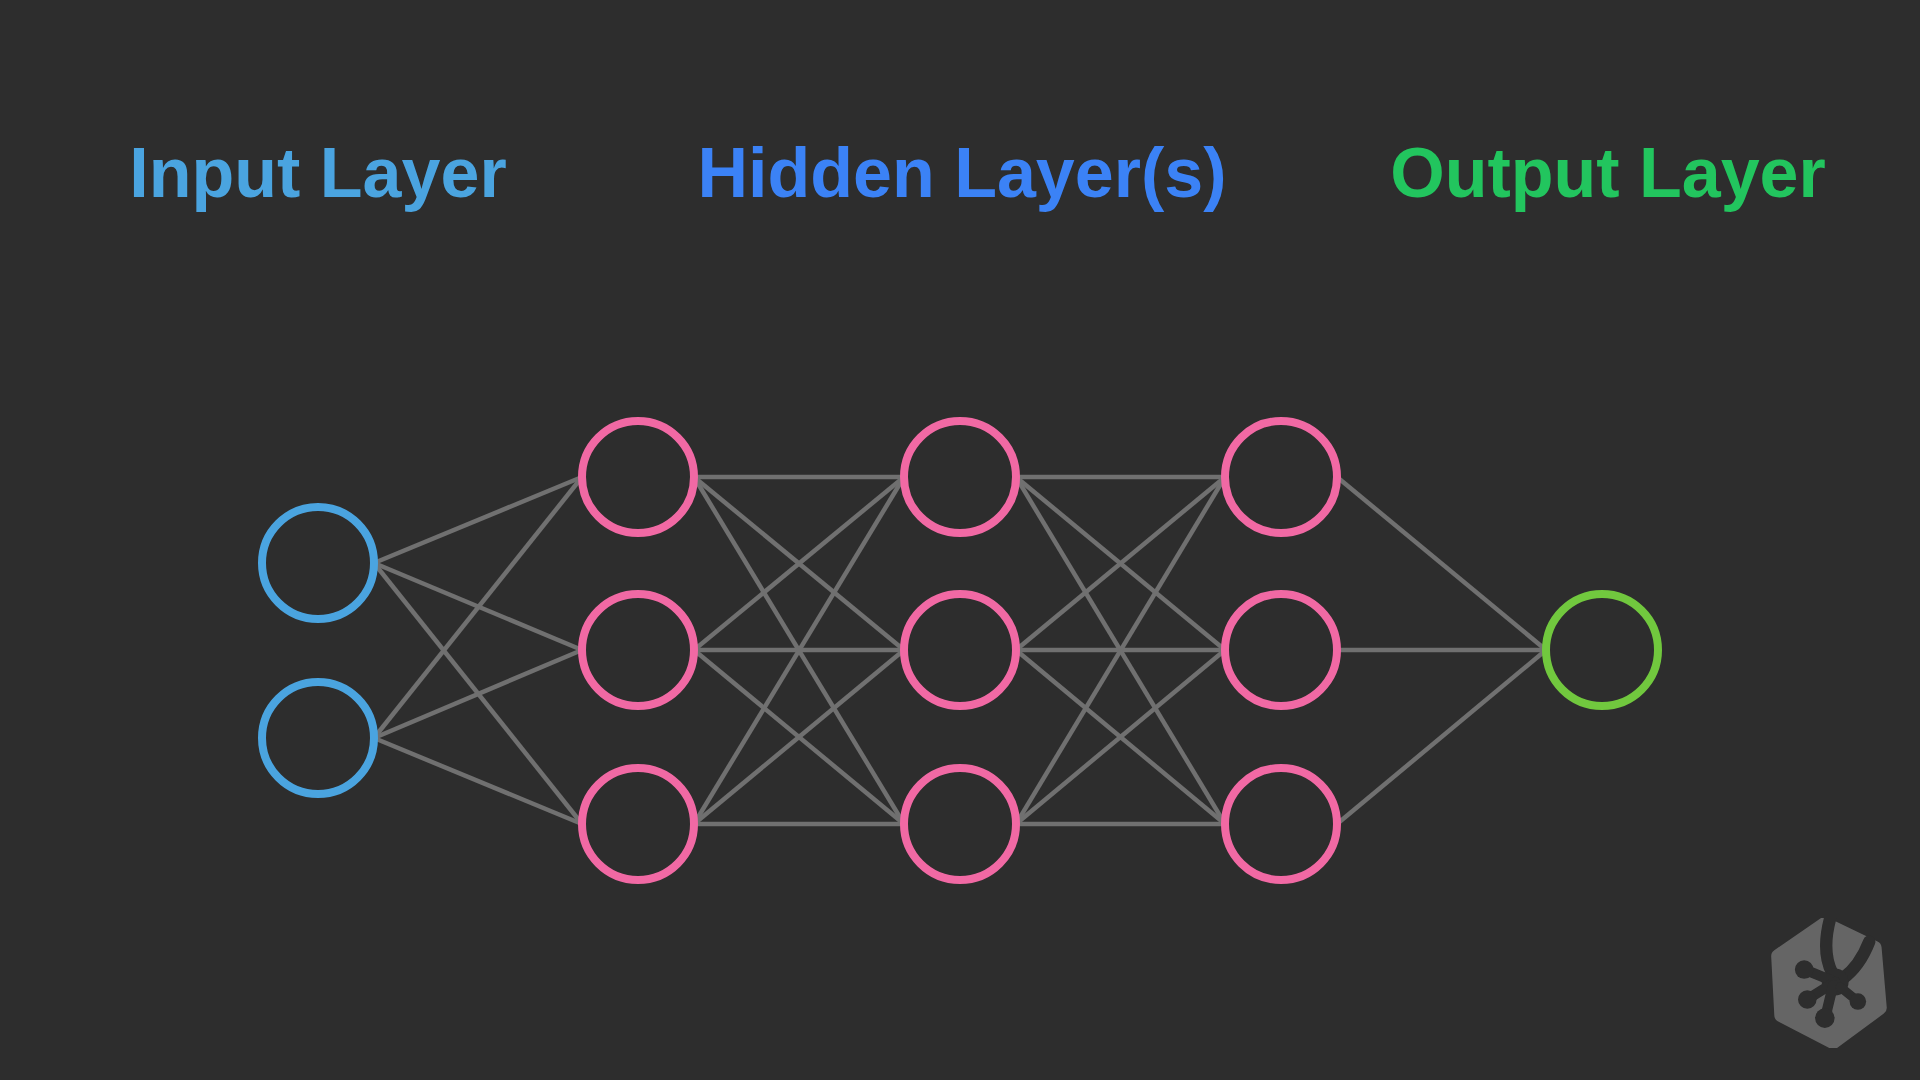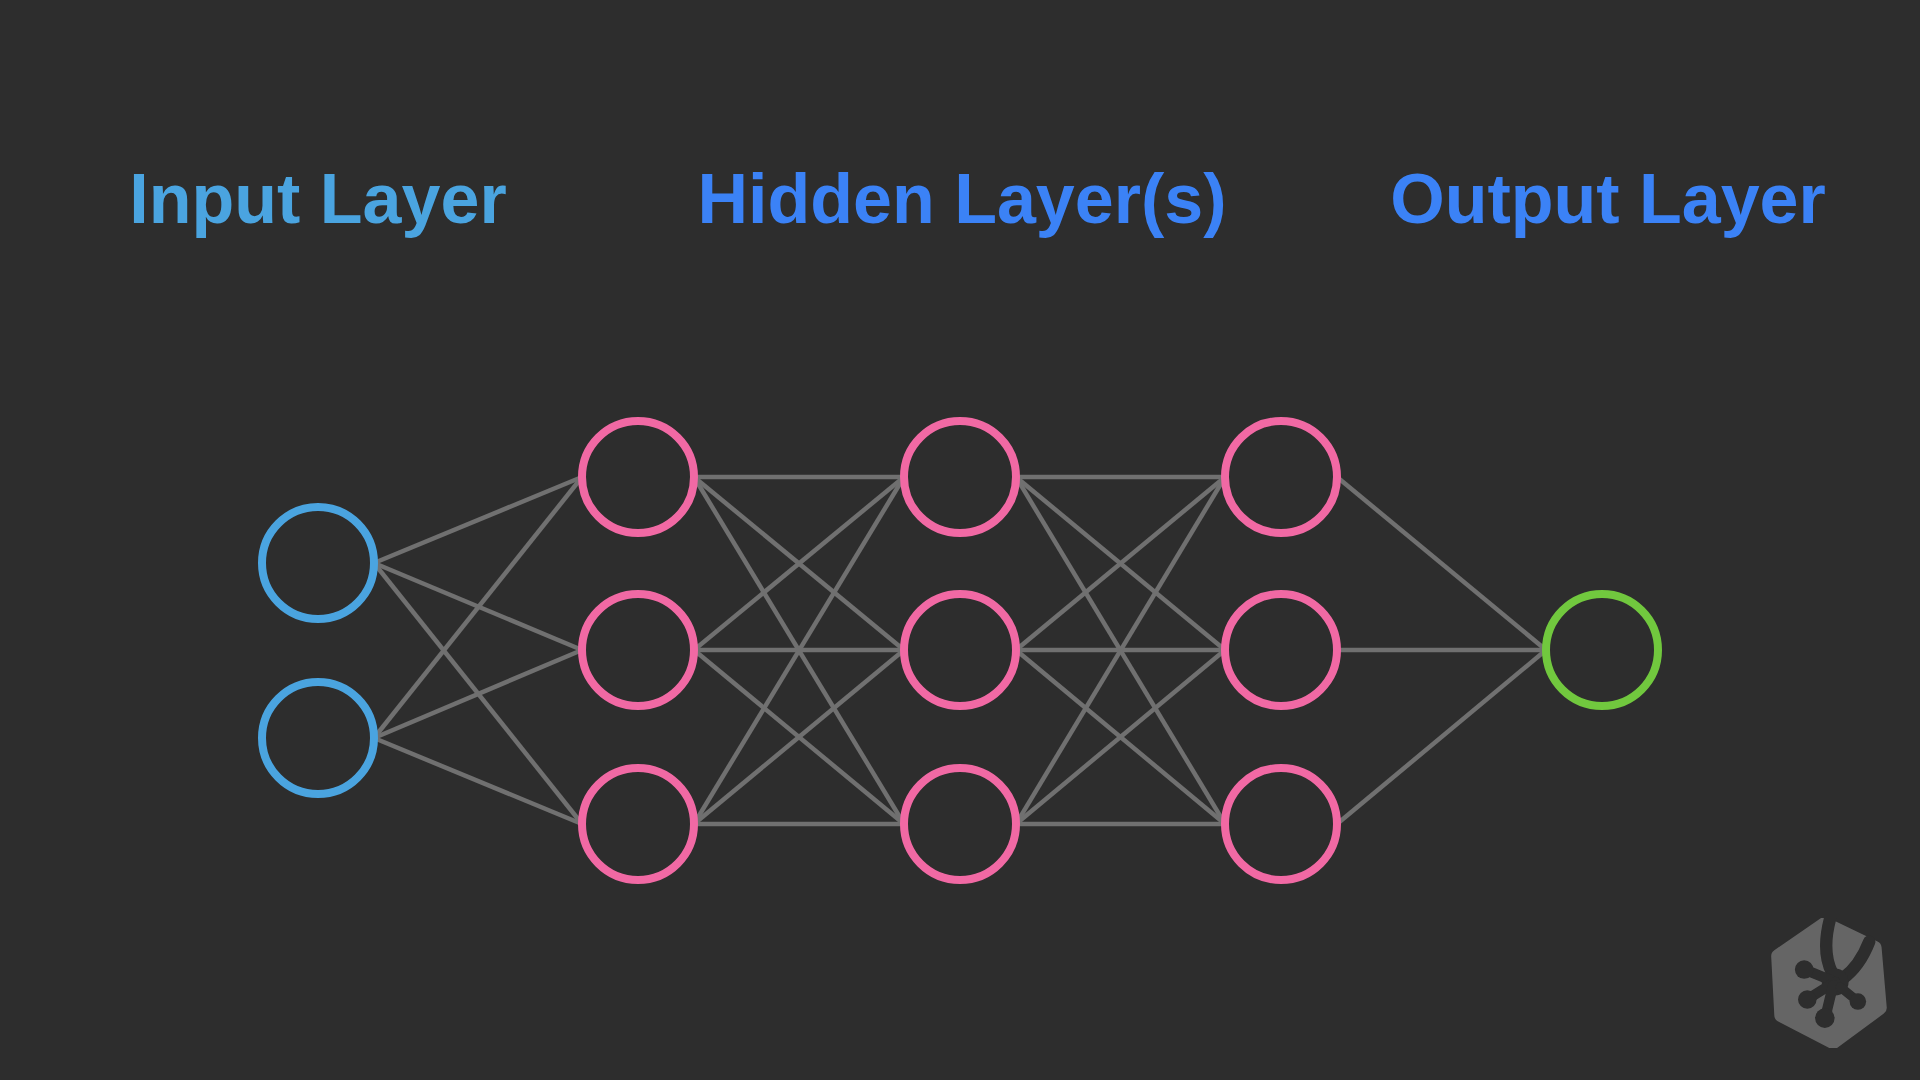--- a/index.html
+++ b/index.html
@@ -26,21 +26,20 @@
     height: 1080px;
   }
   .layer-label {
     position: absolute;
     transform: translateX(-50%);
     font-size: 70px;
     font-weight: 700;
     letter-spacing: 0px;
     white-space: nowrap;
     line-height: 1;
-    margin-top: 26px;
   }
   .brand-logo {
     position: absolute;
     left: 1768px;
     top: 918px;
     width: 124px;
     height: 130px;
     opacity: 0.95;
   }
 </style>
@@ -90,21 +89,21 @@
         <circle cx="960" cy="824" r="56" fill="#2d2d2d" stroke="#f169a4" stroke-width="8"></circle>
         <circle cx="1281" cy="477" r="56" fill="#2d2d2d" stroke="#f169a4" stroke-width="8"></circle>
         <circle cx="1281" cy="650" r="56" fill="#2d2d2d" stroke="#f169a4" stroke-width="8"></circle>
         <circle cx="1281" cy="824" r="56" fill="#2d2d2d" stroke="#f169a4" stroke-width="8"></circle>
         <circle cx="1602" cy="650" r="56" fill="#2d2d2d" stroke="#71c83e" stroke-width="8"></circle>
       </g>
     </svg>
 
   <div class="layer-label" style="left: 318px; top: 138px; color: rgb(74, 164, 224);">Input Layer</div>
   <div class="layer-label" style="left: 962px; top: 138px; color: #3b82f6;">Hidden Layer(s)</div>
-  <div class="layer-label" style="left: 1608px; top: 138px; color: #3b82f6;">Output Layer</div>
+  <div class="layer-label" style="left: 1608px; top: 138px; color: #22c55e;">Output Layer</div>
 
   <svg class="brand-logo" viewBox="0 0 120 126">
     <path d="M55 6 L103 29 L108 87 L63 120 L13 94 L10 37 Z" stroke-width="14" stroke-linejoin="round" fill="#696969" stroke="#696969"></path>
     <g>
       <path class="cut-stroke" d="M60 1 C 55 20, 54 37, 62 53" stroke-width="12" fill="none" stroke-linecap="round" stroke="#2d2d2d"></path>
       <path class="cut-stroke" d="M98 23 C 91 41, 83 51, 72 59" stroke-width="12" fill="none" stroke-linecap="round" stroke="#2d2d2d"></path>
       <circle class="cut-fill" cx="65" cy="62" r="13" fill="#2d2d2d"></circle>
       <path class="cut-stroke" d="M65 62 L38 51" stroke-width="10" stroke-linecap="round" fill="none" stroke="#2d2d2d"></path>
       <circle class="cut-fill" cx="35" cy="50" r="9" fill="#2d2d2d"></circle>
       <path class="cut-stroke" d="M65 62 L41 77" stroke-width="10" stroke-linecap="round" fill="none" stroke="#2d2d2d"></path>

